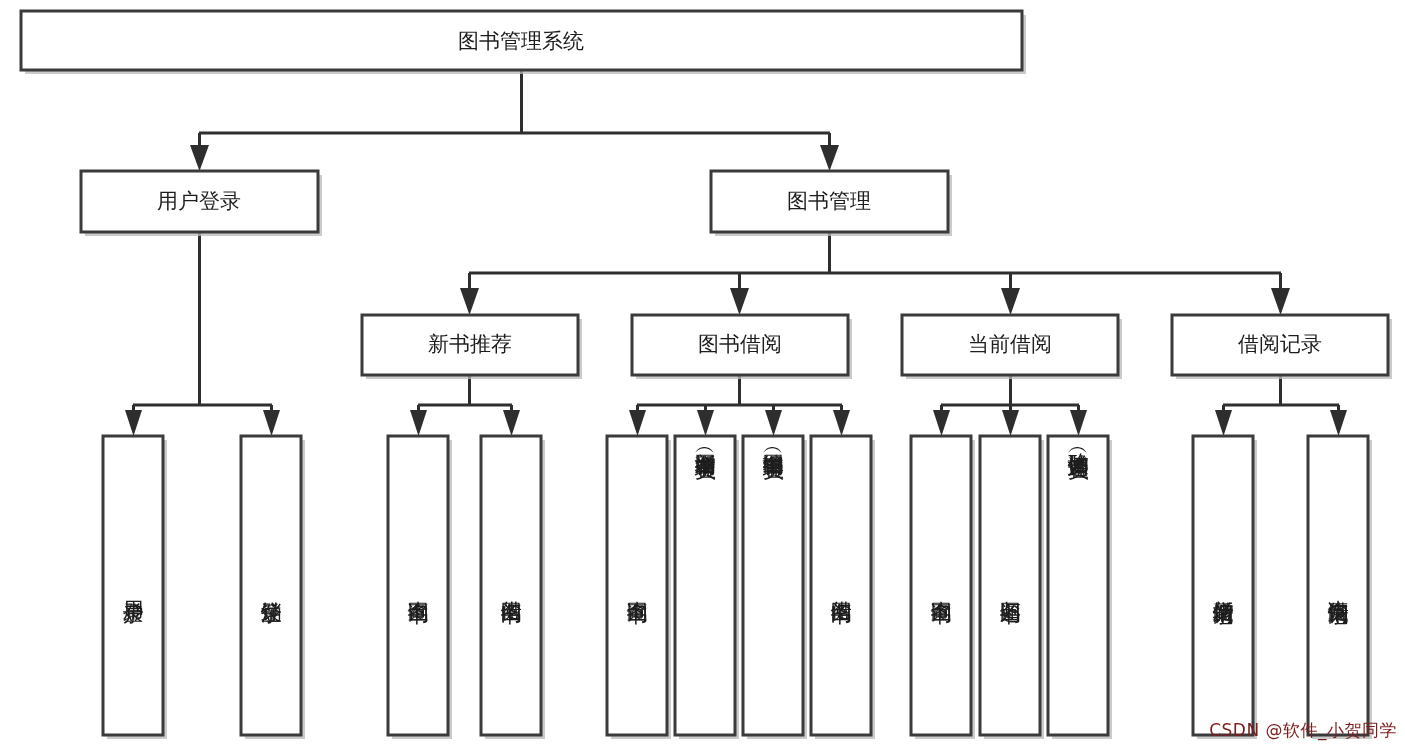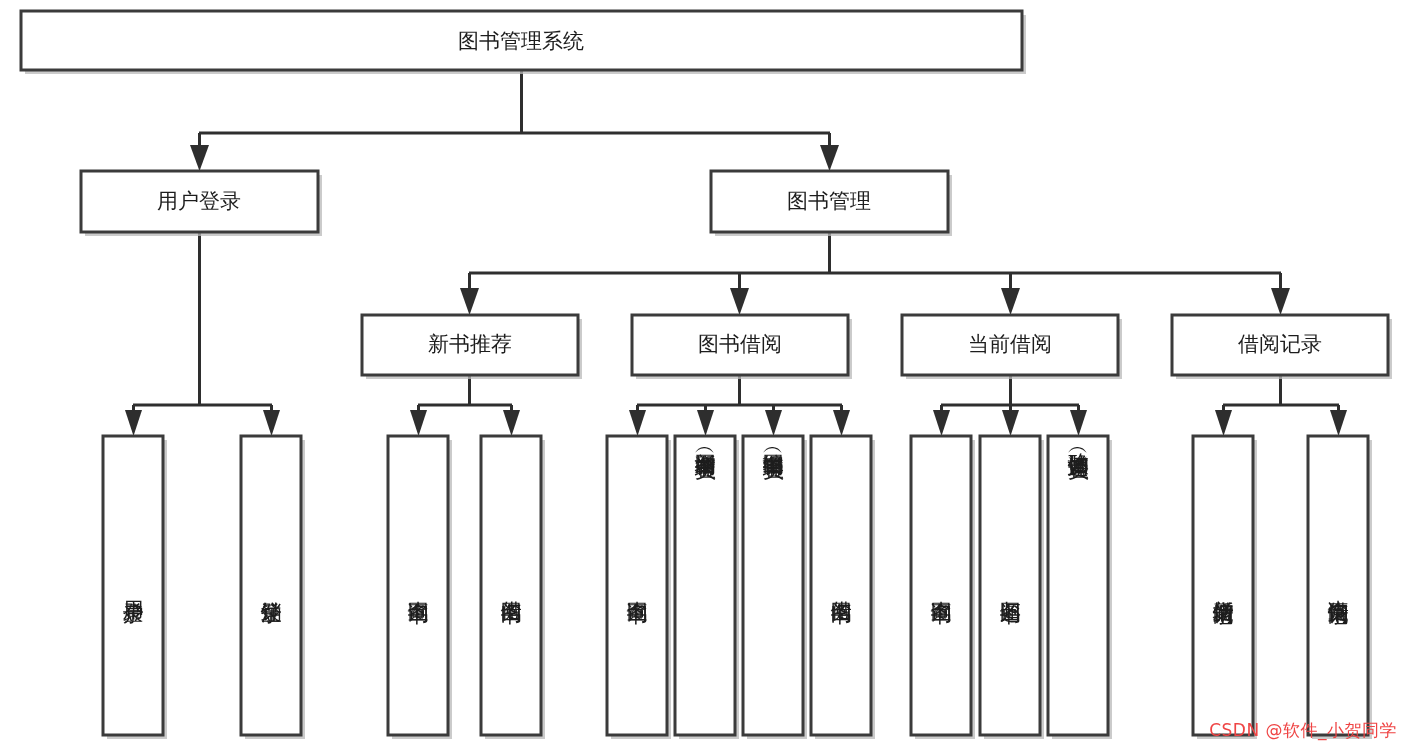--- a/index.html
+++ b/index.html
@@ -72,21 +72,21 @@
     letter-spacing: 1px;
     white-space: nowrap;
     text-align: center;
   }
   .watermark {
     position: absolute;
     right: 8px;
     bottom: 5px;
     font-family: "DejaVu Sans", "Liberation Sans", sans-serif;
     font-size: 17px;
-    color: #ef4444;
+    color: #7f1d1d;
     letter-spacing: 0.5px;
     user-select: none;
     white-space: nowrap;
     text-align: center;
   }
 </style>
 </head>
 <body>
 
 <div id="diagram-root">

